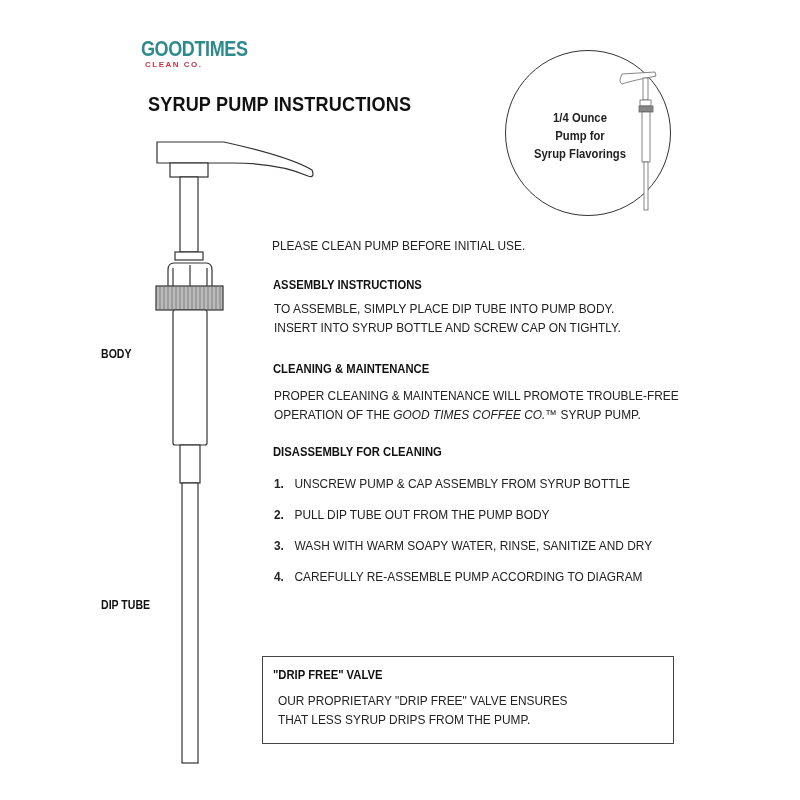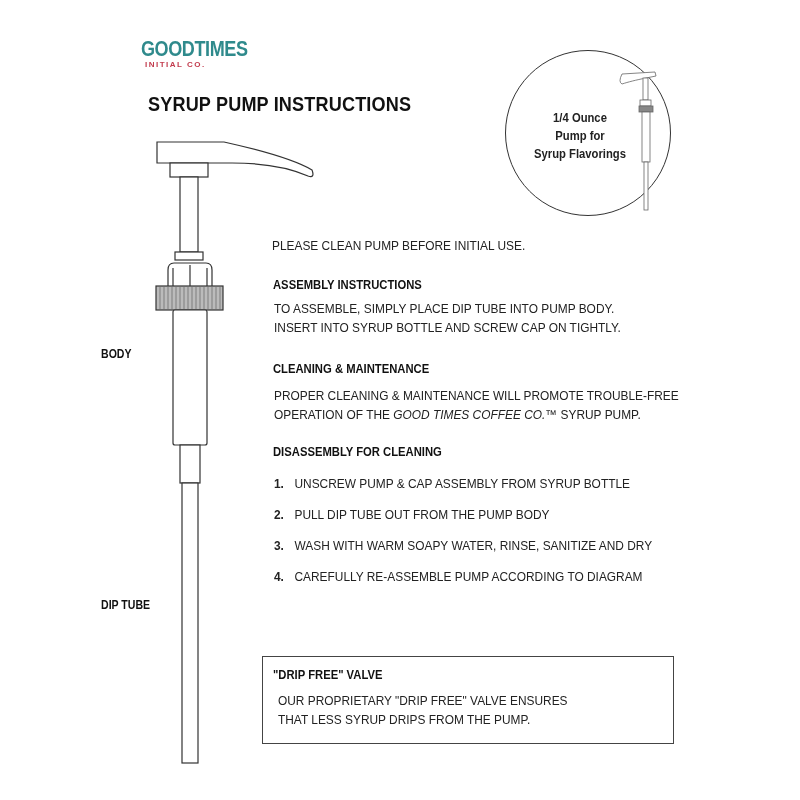--- a/index.html
+++ b/index.html
@@ -15,21 +15,21 @@
   .label { font-size:12px; font-weight:bold; color:#111; transform:scaleX(0.88); transform-origin:left top; }
   .step { display:flex; font-size:12.8px; color:#222; transform:scaleX(0.93); transform-origin:left top; }
   .step .num { font-weight:bold; width:22px; }
   .valve-box { left:262px; top:656px; width:410px; height:86px; border:1.5px solid #444; }
   svg { position:absolute; left:0; top:0; }
 </style>
 </head>
 <body>
 
 <div class="abs logo-main">GOODTIMES</div>
-<div class="abs logo-sub">INITIAL CO.</div>
+<div class="abs logo-sub">CLEAN CO.</div>
 
 <div class="abs title">SYRUP PUMP INSTRUCTIONS</div>
 
 <div class="abs circle"></div>
 <div class="abs circle-text">
   <div>1/4 Ounce</div>
   <div>Pump for</div>
   <div>Syrup Flavorings</div>
 </div>
 

